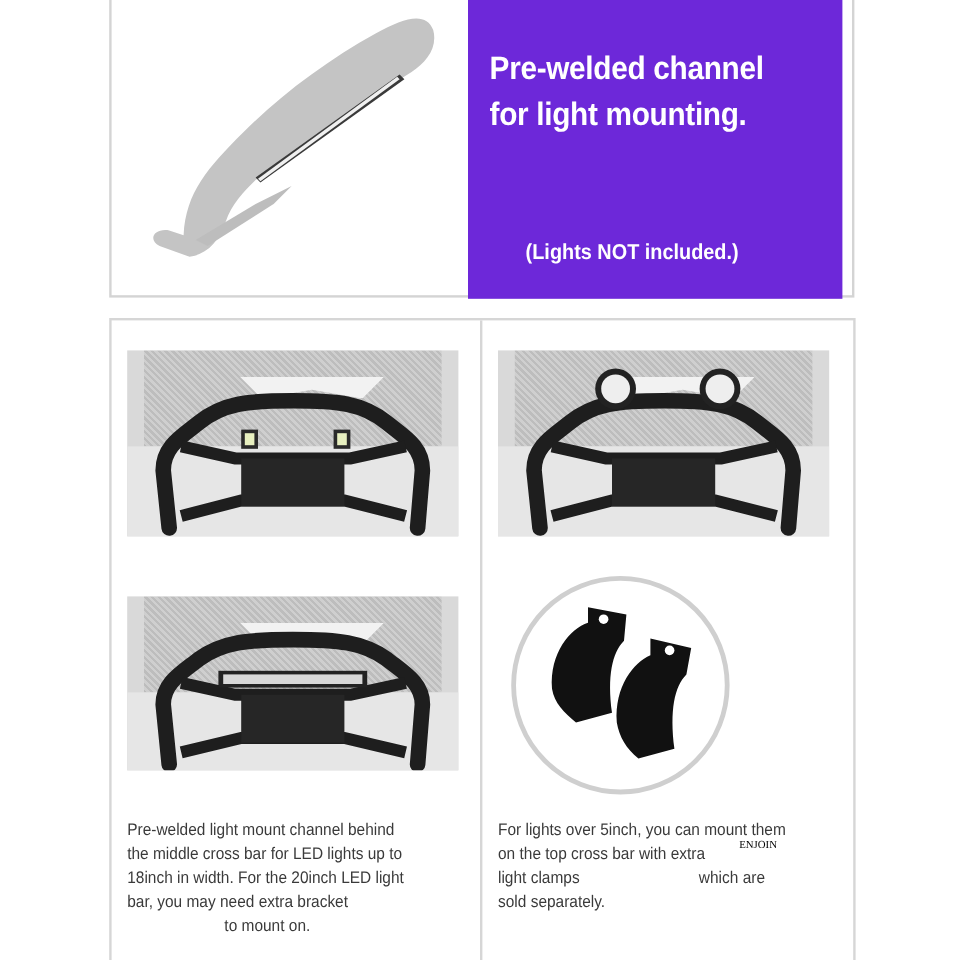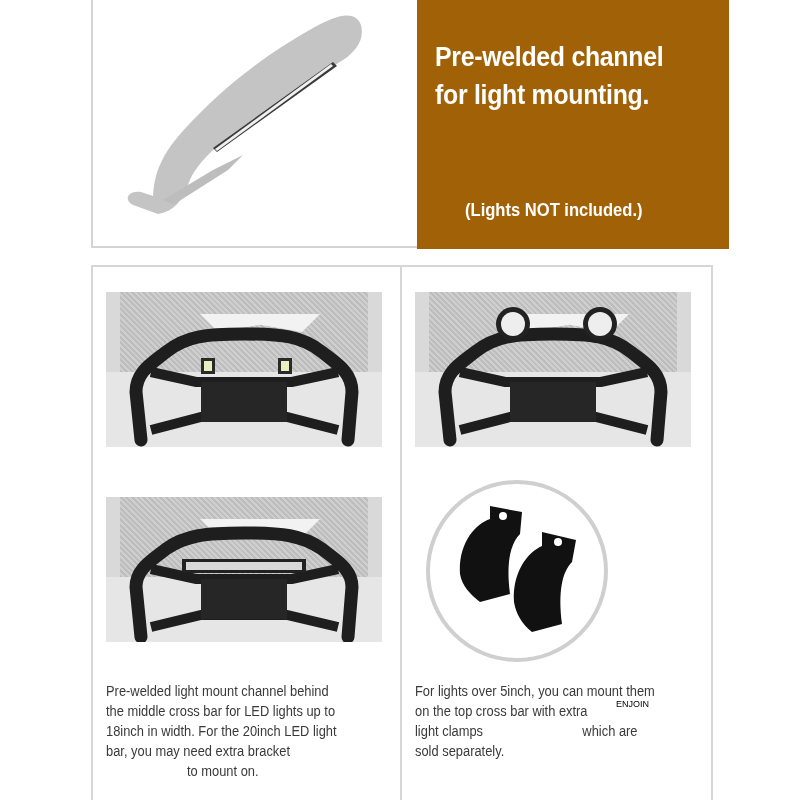--- a/index.html
+++ b/index.html
@@ -1,35 +1,35 @@
 <!DOCTYPE html>
 <html><head>
   <meta charset="utf-8">
   <style>
     html, body { margin: 0; padding: 0; background: #ffffff; }
     body { width: 800px; height: 800px; position: relative; overflow: hidden; font-family: "Liberation Sans", sans-serif; }
 
     
     .top-frame { position: absolute; left: 91px; top: -2px; width: 621px; height: 250px; box-sizing: border-box; border: 2px solid #d4d4d4; background: #fff; }
     .top-left { position: absolute; left: 0; top: 0; width: 306px; height: 246px; }
-    .top-right { position: absolute; left: 324px; top: 0; width: 312px; height: 249px; background: #a16207; color: #fff; }
+    .top-right { position: absolute; left: 297px; top: 0; width: 312px; height: 249px; background: #6d28d9; color: #fff; }
     .headline { position: absolute; left: 18px; top: 38px; width: 290px; font-size: 27px; font-weight: bold; line-height: 38px; letter-spacing: -0.3px; transform: scaleX(0.92); transform-origin: left top; }
     .subline { position: absolute; left: 48px; top: 200px; font-size: 18px; font-weight: bold; transform: scaleX(0.92); transform-origin: left top; }
 
     
     .bottom-frame { position: absolute; left: 91px; top: 265px; width: 622px; height: 540px; box-sizing: border-box; border: 2px solid #d6d6d6; background: #fff; }
     .col-divider { position: absolute; left: 307px; top: 0; width: 2px; height: 540px; background: #d6d6d6; }
 
     .photo { position: absolute; background: #d9d9d9; overflow: hidden; }
     .grille { position: absolute; left: 14px; top: 0; right: 14px; height: 80px; background: repeating-linear-gradient(45deg, #bdbdbd 0 2px, #cfcfcf 2px 4px); }
     .bumper { position: absolute; left: 0; right: 0; top: 80px; bottom: 0; background: #e6e6e6; }
     .emblem { position: absolute; left: 80px; top: 22px; width: 120px; height: 18px; background: #f2f2f2; clip-path: polygon(0 0, 100% 0, 85% 100%, 50% 60%, 15% 100%); }
 
     .caption { position: absolute; font-size: 14px; line-height: 20px; color: #3a3a3a; transform: scaleX(0.92); transform-origin: left top; white-space: nowrap; }
-    .enjoin { position: absolute; font-size: 9px; color: #000; font-family: Liberation Sans, sans-serif; }
+    .enjoin { position: absolute; font-size: 9px; color: #000; font-family: Liberation Serif, serif; }
 
     .circle-frame { position: absolute; left: 426px; top: 480px; width: 182px; height: 182px; box-sizing: border-box; border: 4px solid #cfcfcf; border-radius: 50%; background: #fff; }
   </style>
 </head>
 <body>
 
 <div class="top-frame">
   <div class="top-left">
     <svg width="306" height="246" viewBox="0 0 306 246">
       <path d="M40 205 C30 200 35 190 48 192 L60 196 C62 160 80 140 110 110 C140 80 180 50 220 28 C245 14 262 10 268 25 C272 40 262 52 250 60 L210 85 C190 100 170 115 150 130 L120 150 C110 160 100 170 95 185 C90 200 80 212 65 214 Z" fill="#c4c4c4"></path>

